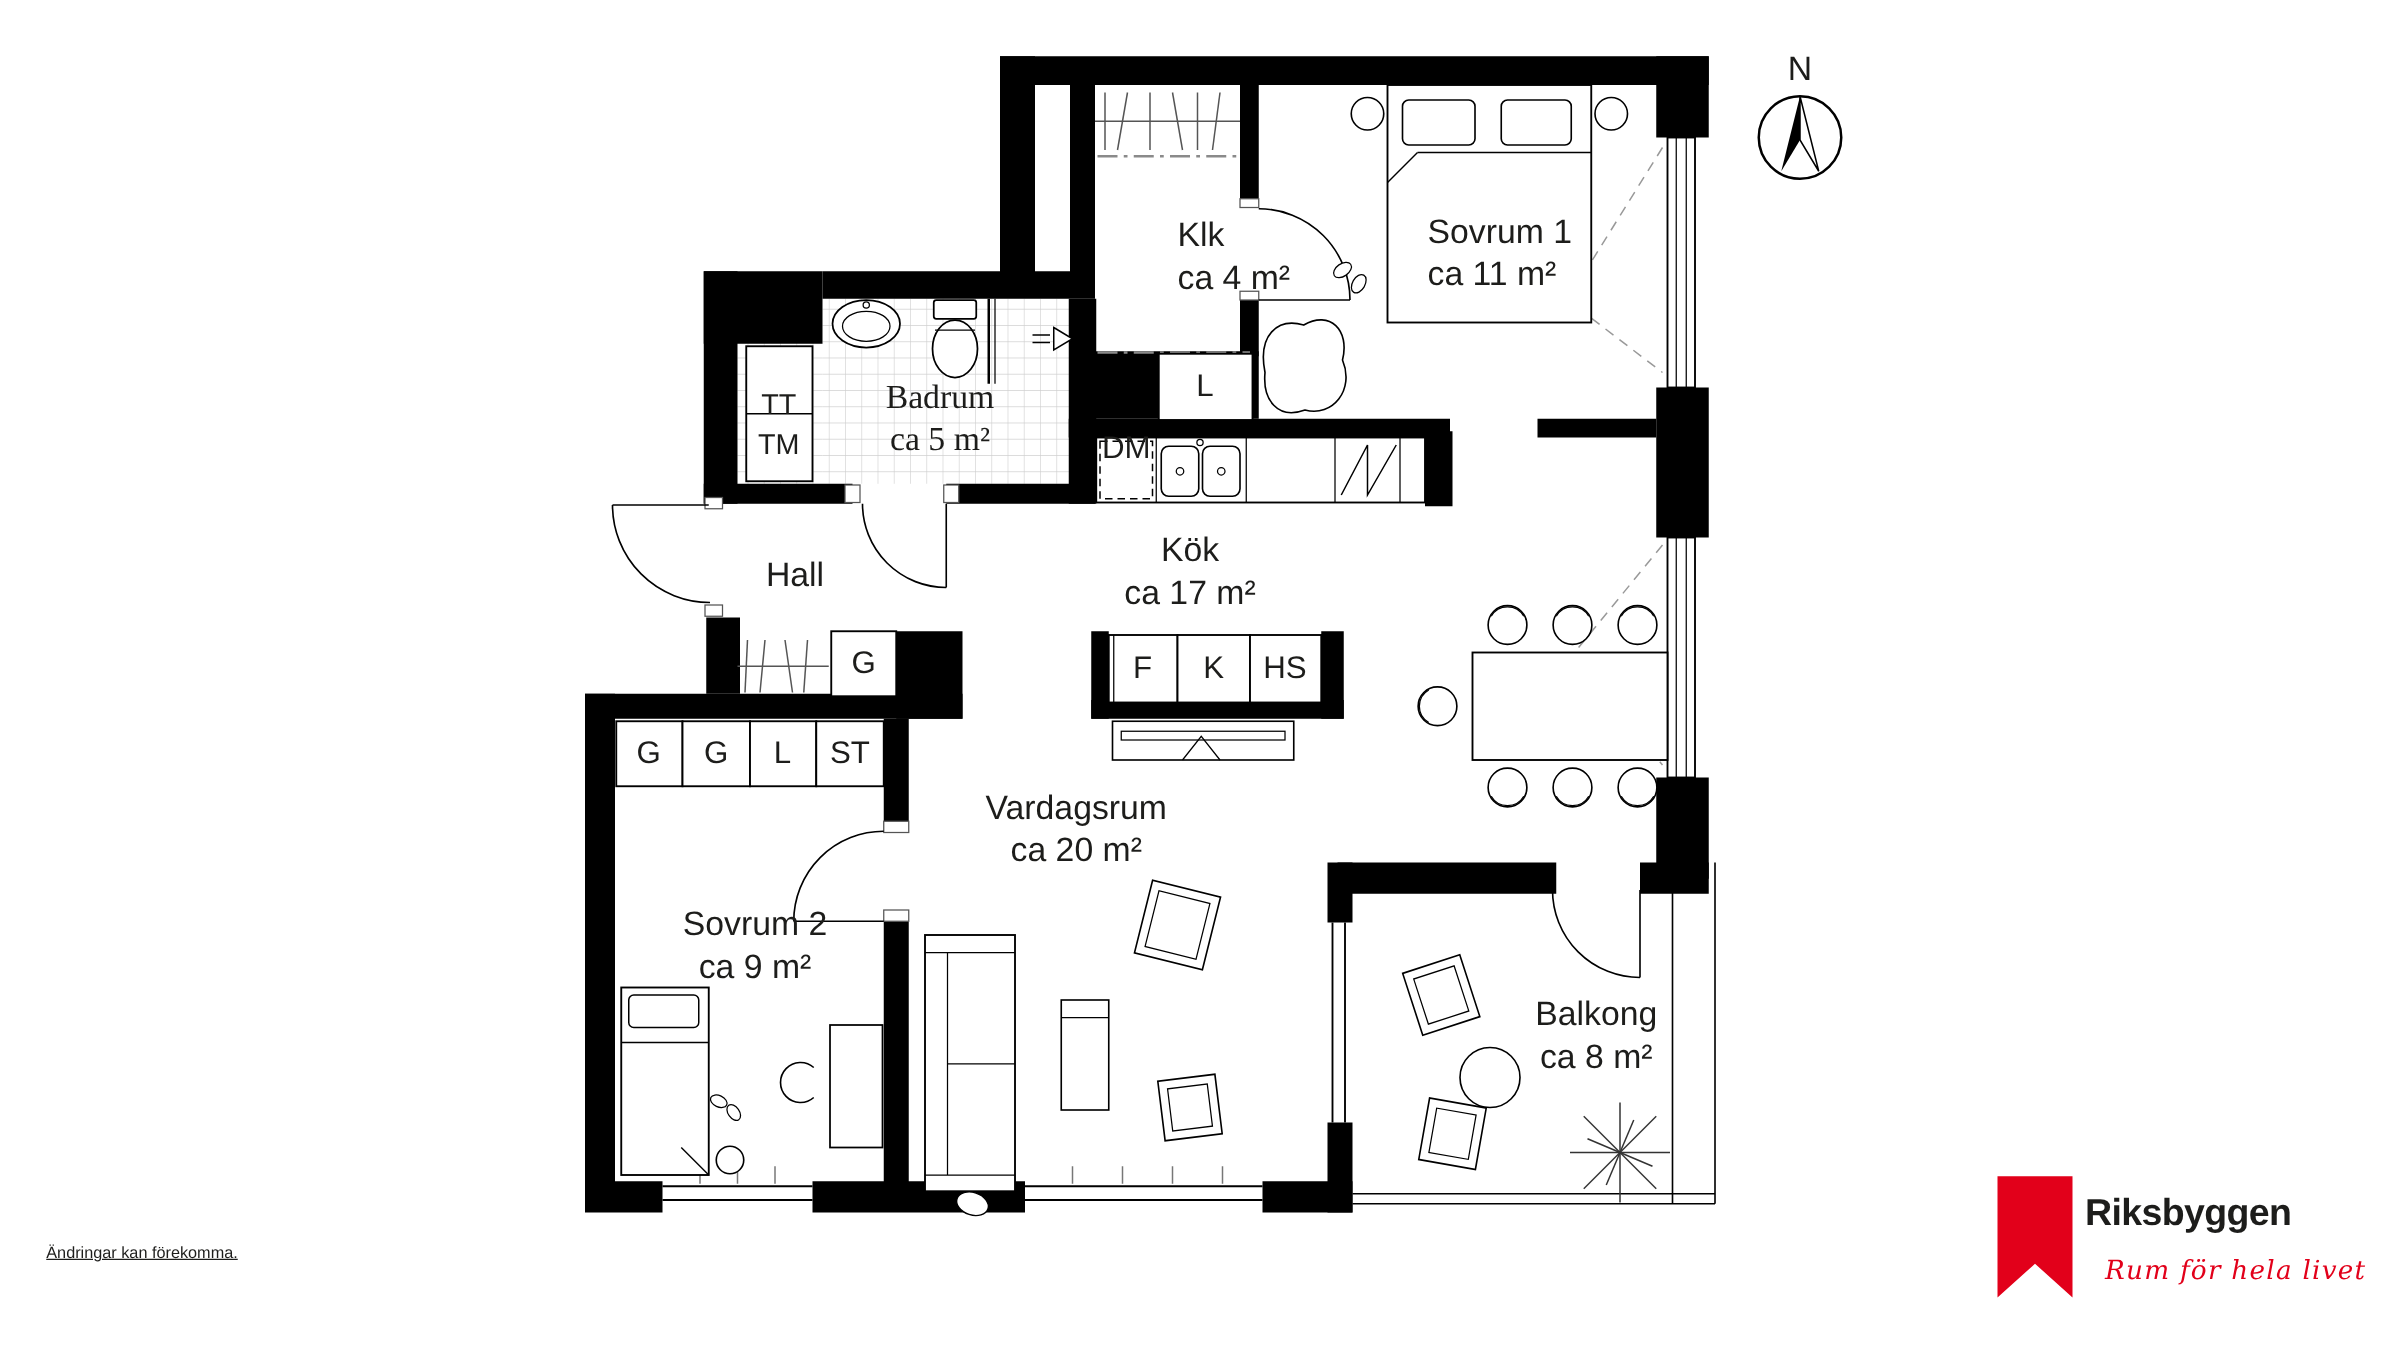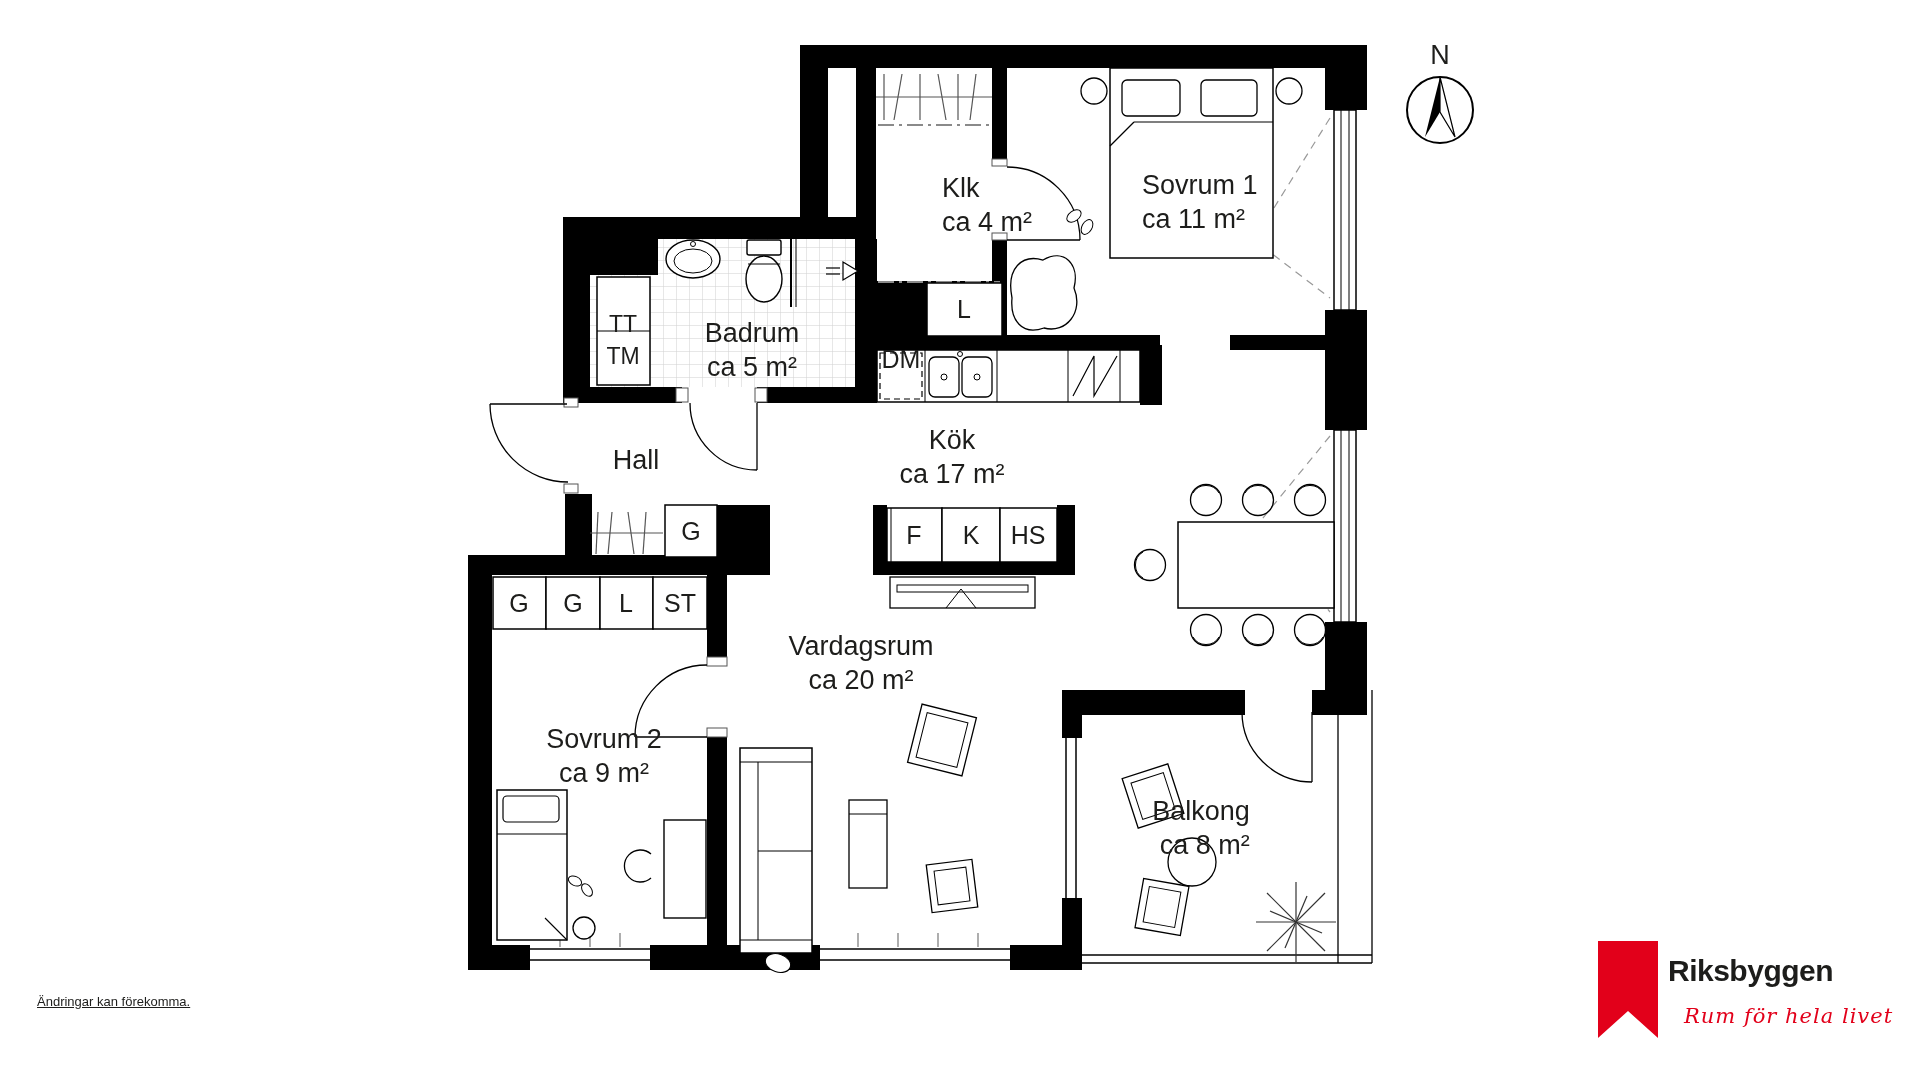--- a/index.html
+++ b/index.html
@@ -311,40 +311,40 @@
 </svg>
 
 <div class="room-label" style="left:898px;top:171px;margin-left:44px;">
   <div>Klk</div>
       <div>ca 4 m²</div>
 </div>
 <div class="room-label" style="left:1142px;top:168px;">
   <div>Sovrum 1</div>
       <div>ca 11 m²</div>
 </div>
-<div class="room-label centered" style="left:752px;top:316px;">
+<div class="room-label centered" style="left:752px;top:300px;font-family:Liberation Serif, serif;">
   <div>Badrum</div>
       <div>ca 5 m²</div>
 </div>
 <div class="room-label centered" style="left:636px;top:443px;">
   <div>Hall</div>
 </div>
 <div class="room-label centered" style="left:952px;top:423px;">
   <div>Kök</div>
       <div>ca 17 m²</div>
 </div>
 <div class="room-label centered" style="left:861px;top:629px;">
   <div>Vardagsrum</div>
       <div>ca 20 m²</div>
 </div>
 <div class="room-label centered" style="left:604px;top:722px;">
   <div>Sovrum 2</div>
       <div>ca 9 m²</div>
 </div>
-<div class="room-label centered" style="left:1201px;top:794px;text-align:right;">
+<div class="room-label centered" style="left:1277px;top:794px;">
   <div>Balkong</div>
       <div>ca 8 m²</div>
 </div>
 
 <div class="box-label" style="left:964px;top:309px;">L</div>
 <div class="box-label" style="left:901px;top:359px;">DM</div>
 <div class="box-label small-label" style="left:623px;top:304px;margin-top:20px;">TT</div>
 <div class="box-label small-label" style="left:623px;top:356px;">TM</div>
 <div class="box-label" style="left:691px;top:531px;">G</div>
 <div class="box-label" style="left:519px;top:603px;">G</div>

